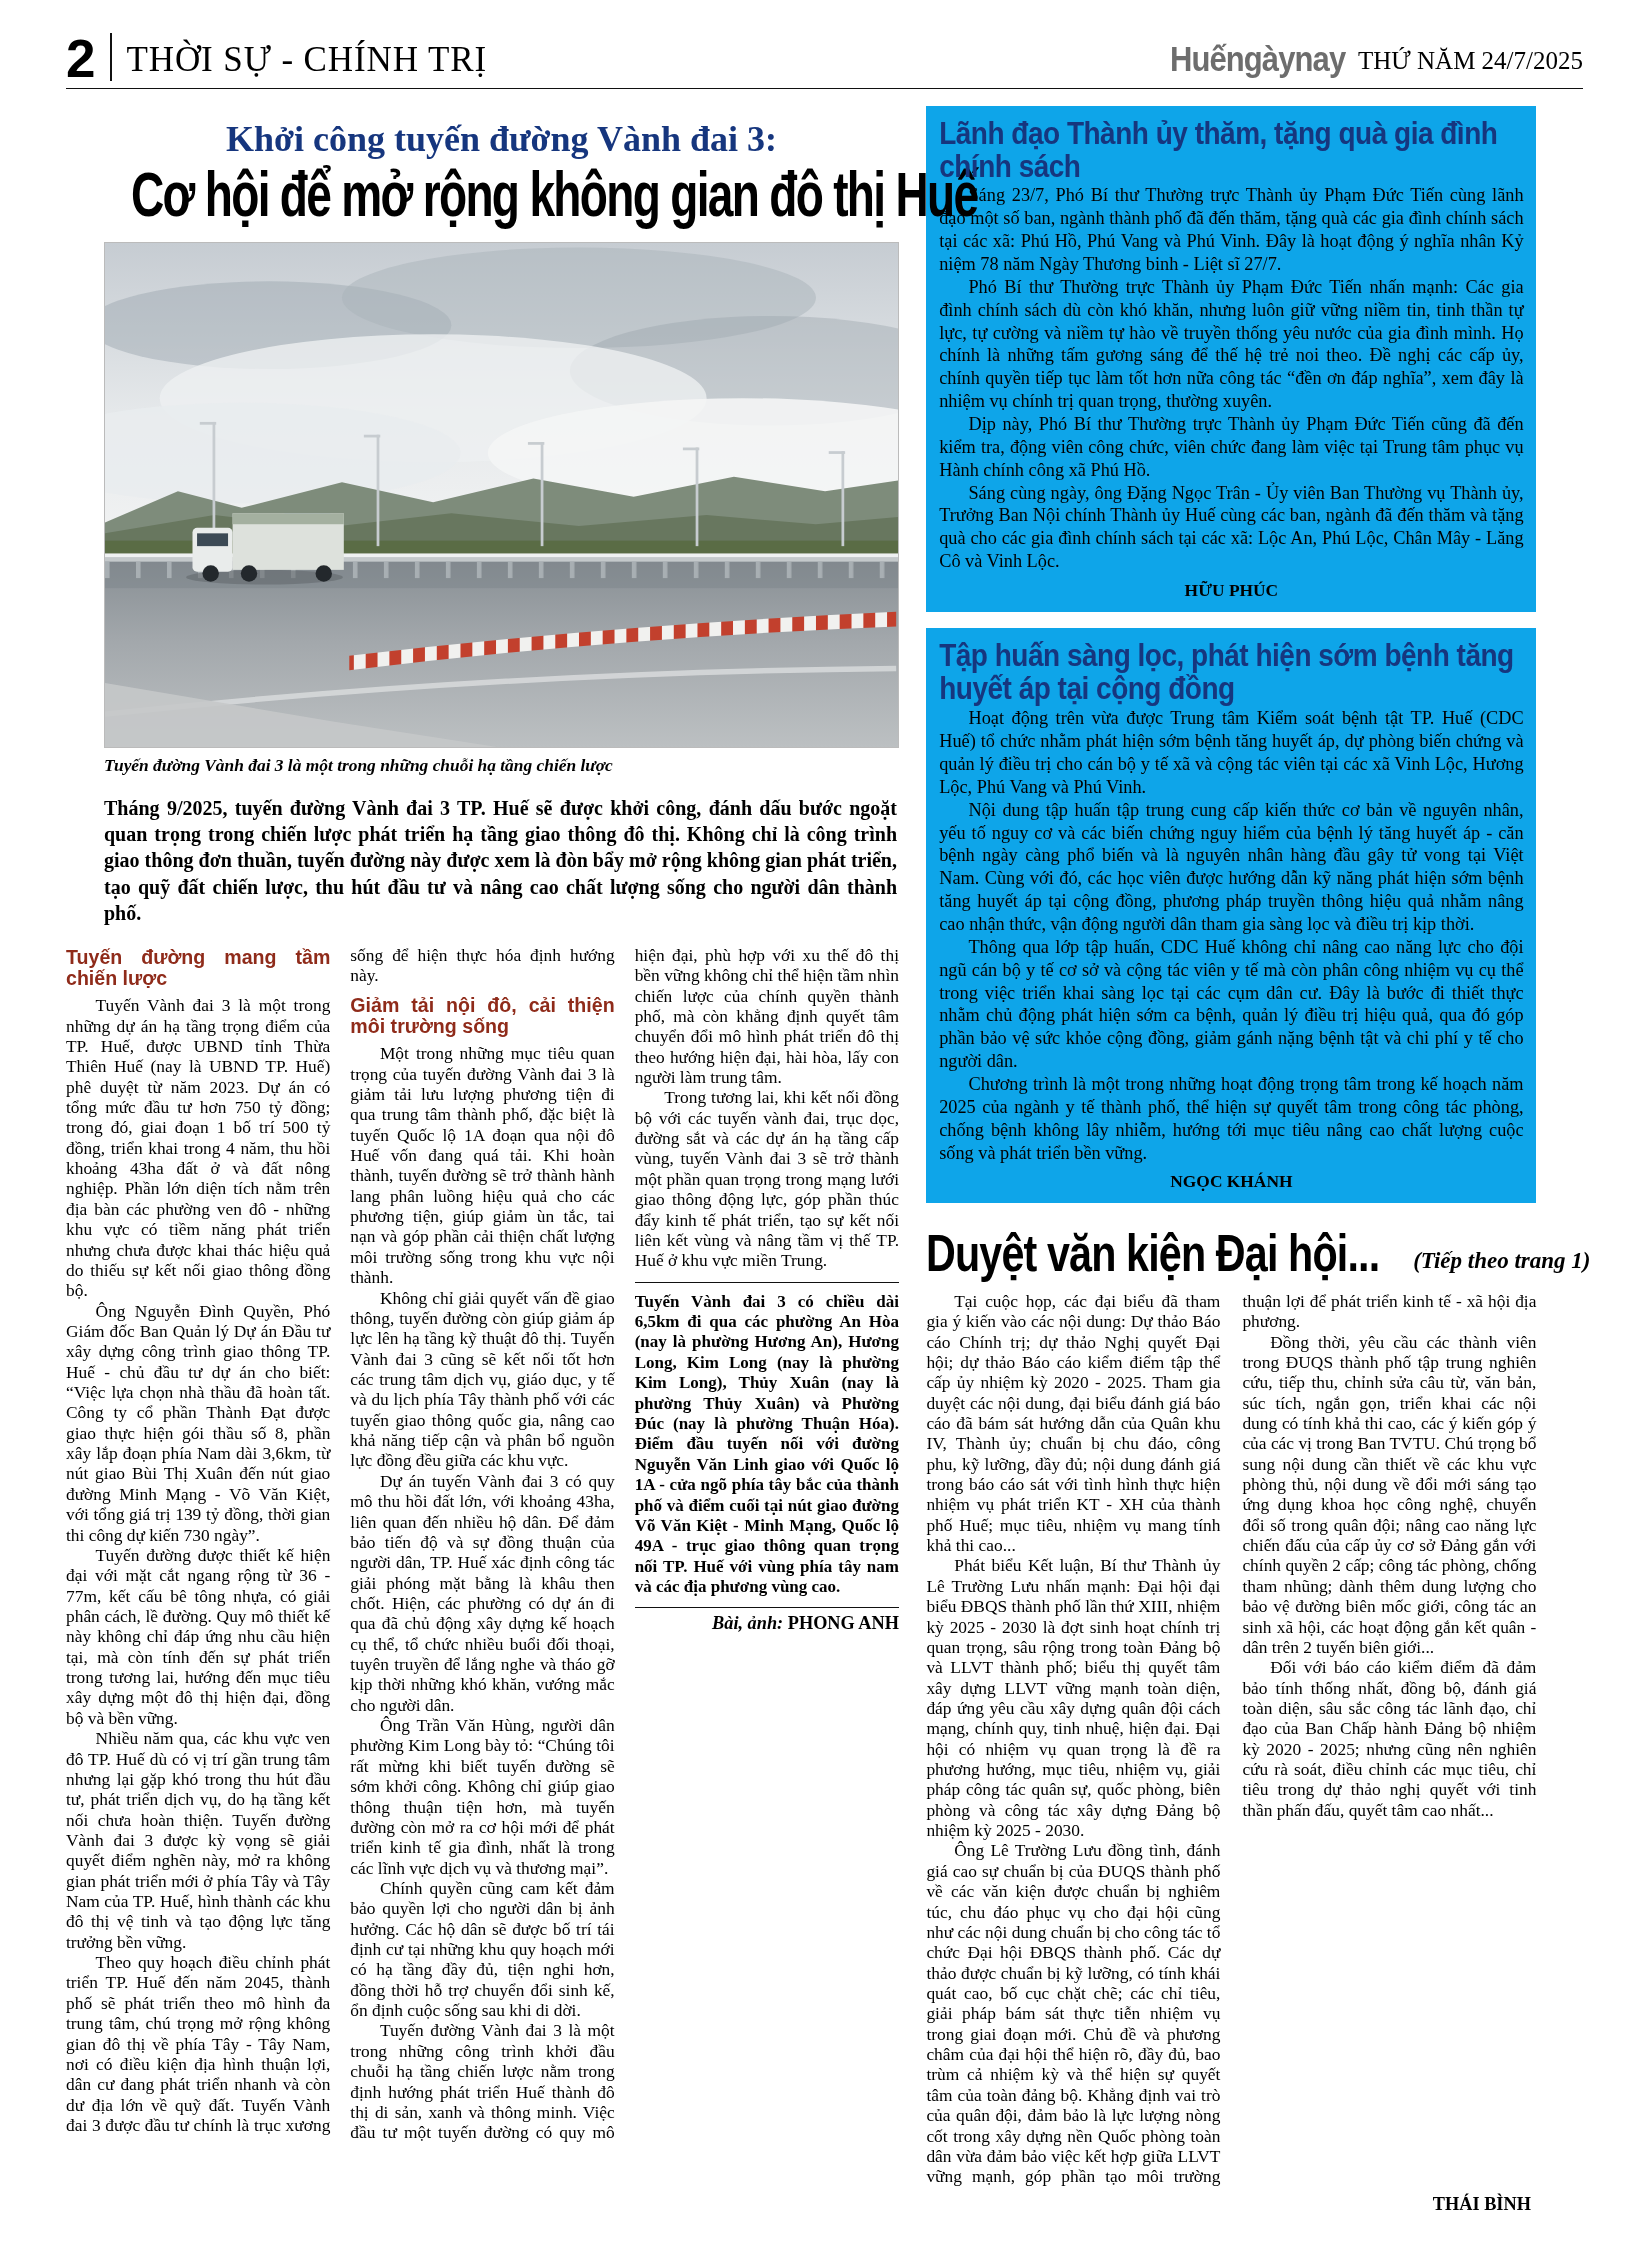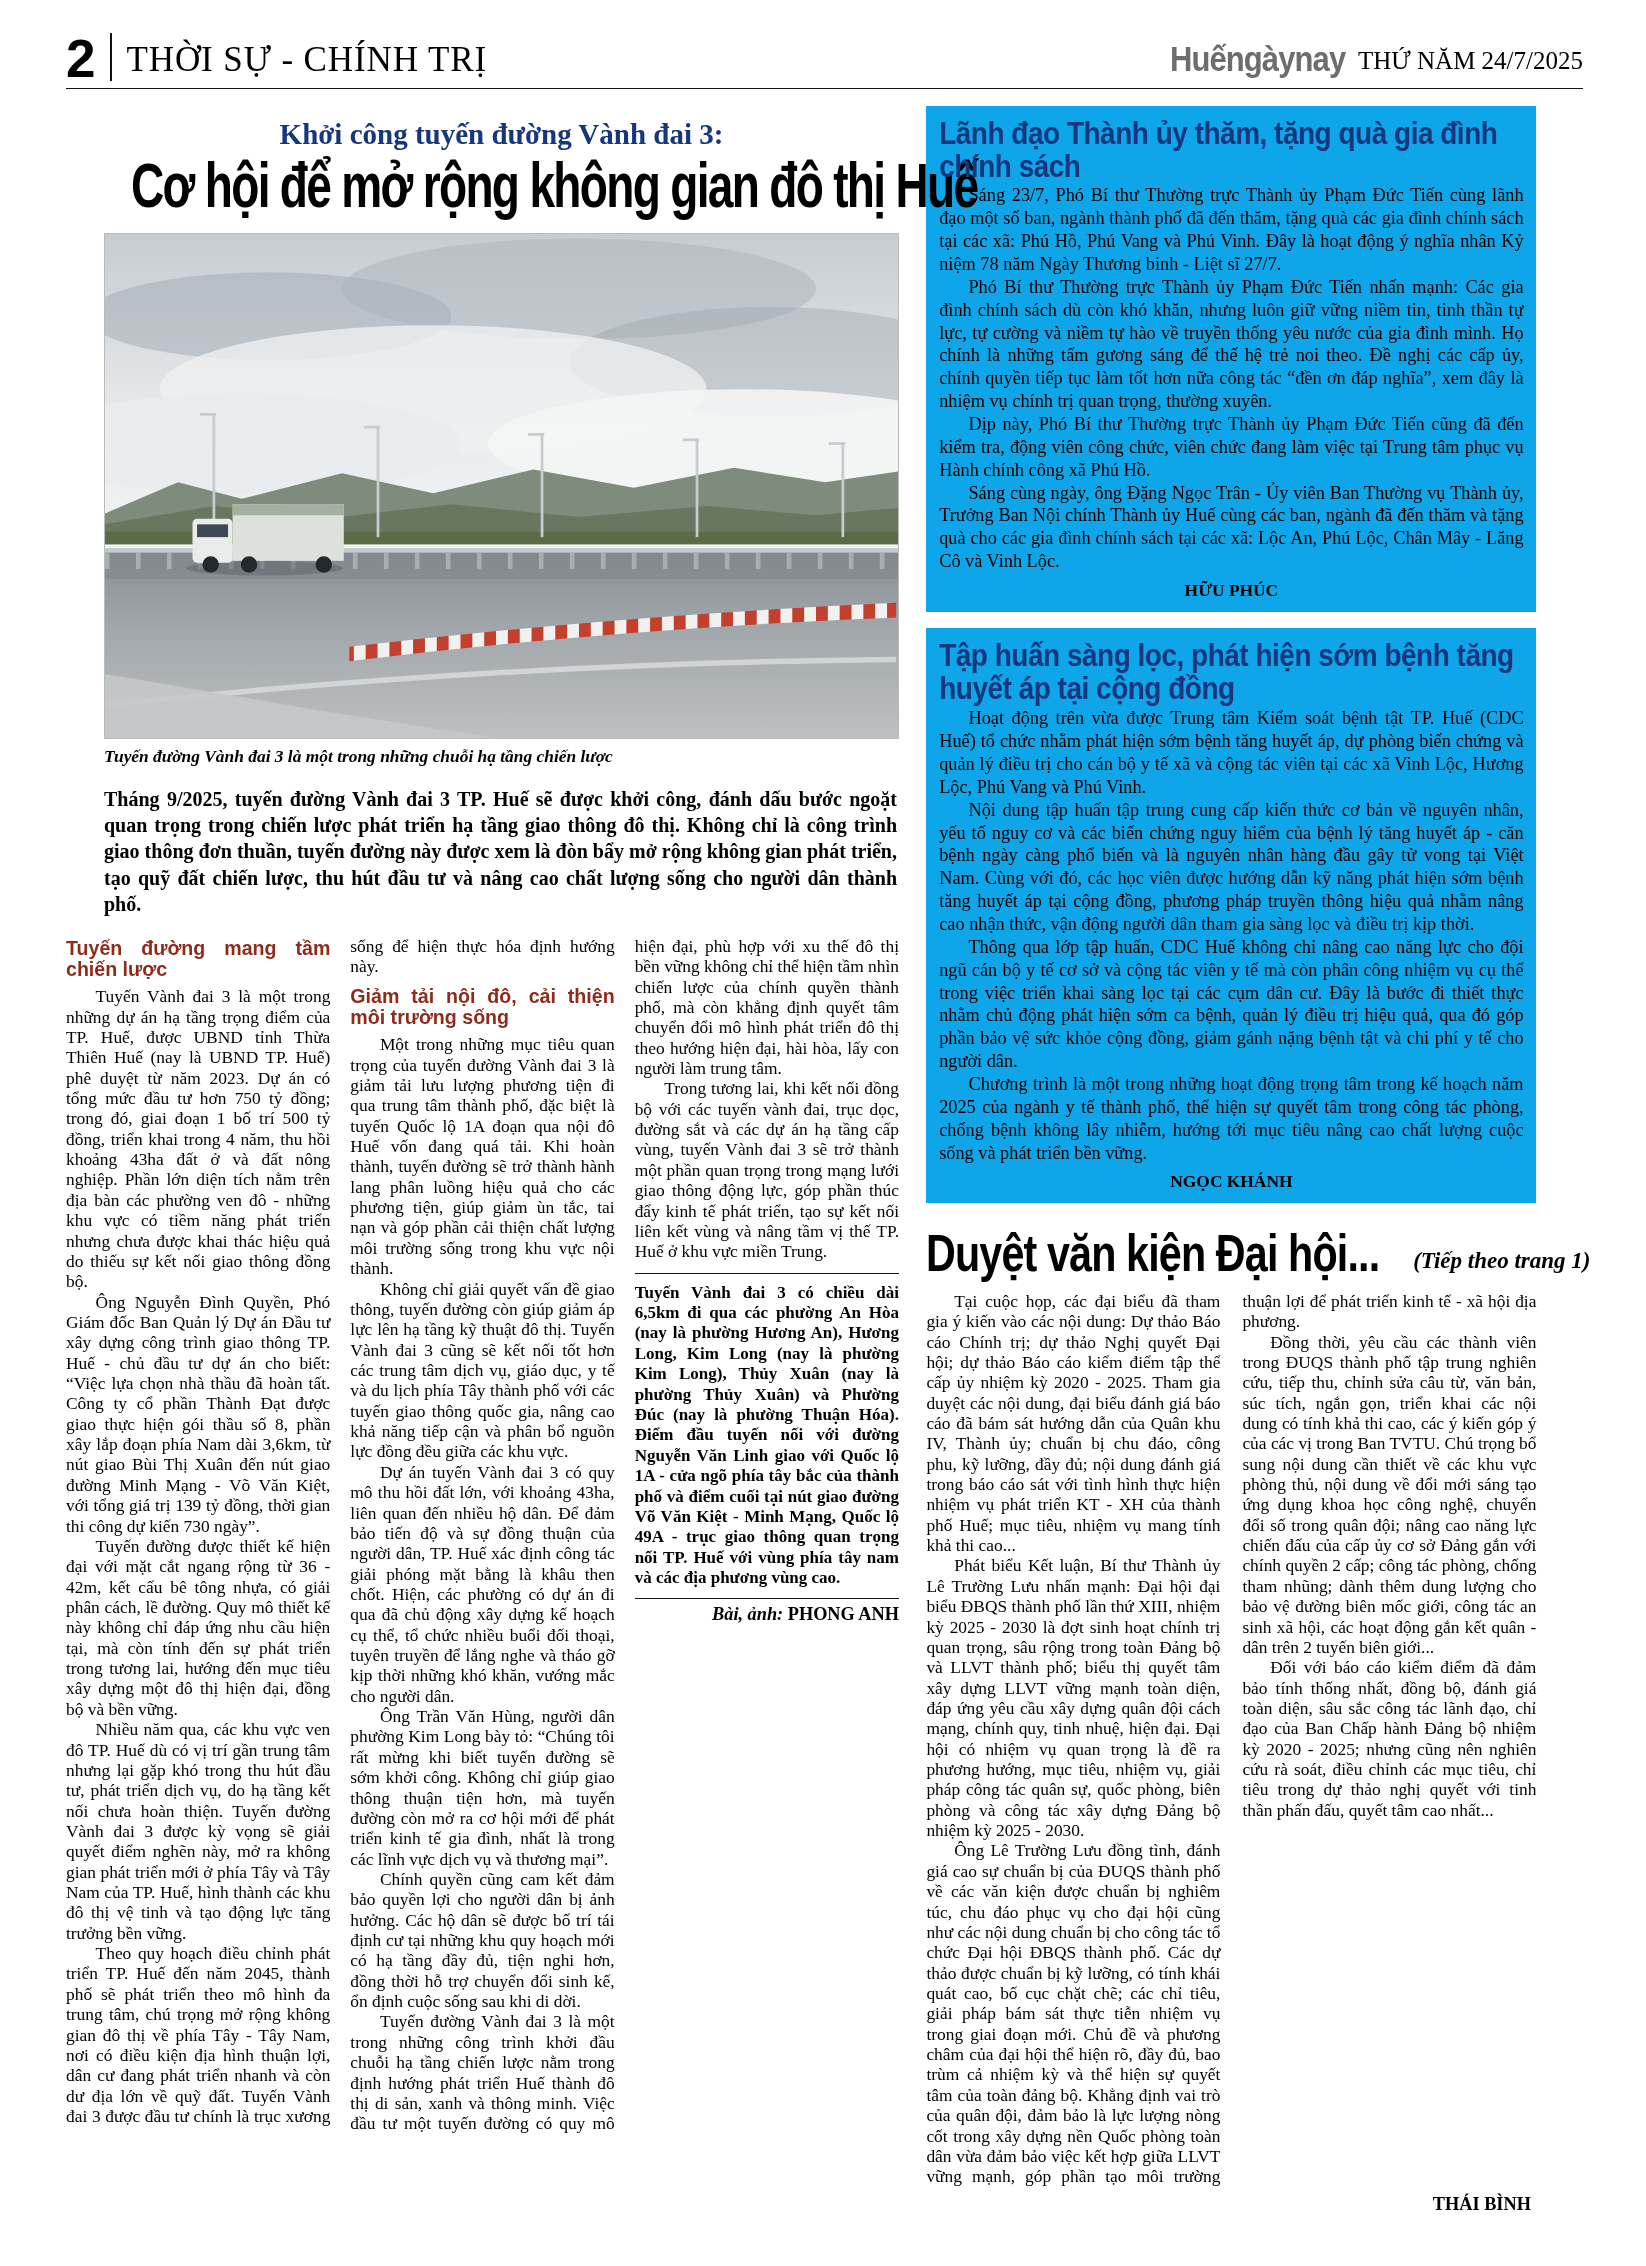--- a/index.html
+++ b/index.html
@@ -11,21 +11,21 @@
   .pagenum{font-family:"Liberation Sans",sans-serif;font-weight:bold;font-size:53px;line-height:.85;}
   .vrule{display:inline-block;width:1.8px;height:48px;background:#111;margin:0 1.8px;}
   .section{font-size:35px;letter-spacing:0.9px;line-height:1;padding-bottom:3.7px;}
   .h-right{display:flex;align-items:baseline;gap:12.8px;padding-bottom:3.7px;}
   .masthead{font-family:"Liberation Sans",sans-serif;font-weight:bold;font-size:31px;color:#6d6d6d;letter-spacing:-0.9px;transform:scaleY(1.15);display:inline-block;}
   .date{font-size:25px;}
   
   .content{display:grid;grid-template-columns:833px 610px;column-gap:27.4px;margin-top:16.4px;}
   
   .article-top{padding-left:38px;}
-  .kicker{font-size:29px;font-weight:bold;color:#16367e;text-align:center;margin:12.8px 0 5.5px;}
+  .kicker{font-size:36px;font-weight:bold;color:#16367e;text-align:center;margin:12.8px 0 5.5px;}
   .headline{margin:0 0 12.8px;text-align:left;}
   .headline span{display:inline-block;font-family:"Liberation Sans",sans-serif;font-weight:bold;font-size:49px;
                  letter-spacing:-1.8px;transform:scale(.94,1.28);transform-origin:center;white-space:nowrap;}
   figure{margin:20px 0 0;}
   .photo{width:793px;height:504px;display:block;border:0.9px solid #bbb;}
   figcaption{font-size:17.4px;font-weight:bold;font-style:italic;margin:7.3px 0 18.3px;}
   .lead{font-size:20px;font-weight:bold;text-align:justify;line-height:1.32;margin:5.5px 0 18.3px;width:793px;}
   .article-body{column-count:3;column-gap:20px;height:1211px;column-fill:auto;text-align:justify;
                 font-size:17.4px;line-height:1.17;margin-left:0;}
   .article-body p{margin:0;text-indent:1.7em;}
@@ -146,21 +146,21 @@
         </figure>
 
         <p class="lead">Tháng 9/2025, tuyến đường Vành đai 3 TP. Huế sẽ được khởi công, đánh dấu bước ngoặt quan trọng trong chiến lược phát triển hạ tầng giao thông đô thị. Không chỉ là công trình giao thông đơn thuần, tuyến đường này được xem là đòn bẩy mở rộng không gian phát triển, tạo quỹ đất chiến lược, thu hút đầu tư và nâng cao chất lượng sống cho người dân thành phố.</p>
       </div>
 
       <div class="article-body">
         <h3 class="subhead">Tuyến đường mang tầm chiến lược</h3>
         <div class="paras">
             <p>Tuyến Vành đai 3 là một trong những dự án hạ tầng trọng điểm của TP. Huế, được UBND tỉnh Thừa Thiên Huế (nay là UBND TP. Huế) phê duyệt từ năm 2023. Dự án có tổng mức đầu tư hơn 750 tỷ đồng; trong đó, giai đoạn 1 bố trí 500 tỷ đồng, triển khai trong 4 năm, thu hồi khoảng 43ha đất ở và đất nông nghiệp. Phần lớn diện tích nằm trên địa bàn các phường ven đô - những khu vực có tiềm năng phát triển nhưng chưa được khai thác hiệu quả do thiếu sự kết nối giao thông đồng bộ.</p>
             <p>Ông Nguyễn Đình Quyền, Phó Giám đốc Ban Quản lý Dự án Đầu tư xây dựng công trình giao thông TP. Huế - chủ đầu tư dự án cho biết: “Việc lựa chọn nhà thầu đã hoàn tất. Công ty cổ phần Thành Đạt được giao thực hiện gói thầu số 8, phần xây lắp đoạn phía Nam dài 3,6km, từ nút giao Bùi Thị Xuân đến nút giao đường Minh Mạng - Võ Văn Kiệt, với tổng giá trị 139 tỷ đồng, thời gian thi công dự kiến 730 ngày”.</p>
-            <p>Tuyến đường được thiết kế hiện đại với mặt cắt ngang rộng từ 36 - 42m, kết cấu bê tông nhựa, có giải phân cách, lề đường. Quy mô thiết kế này không chỉ đáp ứng nhu cầu hiện tại, mà còn tính đến sự phát triển trong tương lai, hướng đến mục tiêu xây dựng một đô thị hiện đại, đồng bộ và bền vững.</p>
+            <p>Tuyến đường được thiết kế hiện đại với mặt cắt ngang rộng từ 36 - 77m, kết cấu bê tông nhựa, có giải phân cách, lề đường. Quy mô thiết kế này không chỉ đáp ứng nhu cầu hiện tại, mà còn tính đến sự phát triển trong tương lai, hướng đến mục tiêu xây dựng một đô thị hiện đại, đồng bộ và bền vững.</p>
             <p>Nhiều năm qua, các khu vực ven đô TP. Huế dù có vị trí gần trung tâm nhưng lại gặp khó trong thu hút đầu tư, phát triển dịch vụ, do hạ tầng kết nối chưa hoàn thiện. Tuyến đường Vành đai 3 được kỳ vọng sẽ giải quyết điểm nghẽn này, mở ra không gian phát triển mới ở phía Tây và Tây Nam của TP. Huế, hình thành các khu đô thị vệ tinh và tạo động lực tăng trưởng bền vững.</p>
             <p>Theo quy hoạch điều chỉnh phát triển TP. Huế đến năm 2045, thành phố sẽ phát triển theo mô hình đa trung tâm, chú trọng mở rộng không gian đô thị về phía Tây - Tây Nam, nơi có điều kiện địa hình thuận lợi, dân cư đang phát triển nhanh và còn dư địa lớn về quỹ đất. Tuyến Vành đai 3 được đầu tư chính là trục xương sống để hiện thực hóa định hướng này.</p>
           </div>
         <h3 class="subhead second">Giảm tải nội đô, cải thiện môi trường sống</h3>
         <div class="paras">
             <p>Một trong những mục tiêu quan trọng của tuyến đường Vành đai 3 là giảm tải lưu lượng phương tiện đi qua trung tâm thành phố, đặc biệt là tuyến Quốc lộ 1A đoạn qua nội đô Huế vốn đang quá tải. Khi hoàn thành, tuyến đường sẽ trở thành hành lang phân luồng hiệu quả cho các phương tiện, giúp giảm ùn tắc, tai nạn và góp phần cải thiện chất lượng môi trường sống trong khu vực nội thành.</p>
             <p>Không chỉ giải quyết vấn đề giao thông, tuyến đường còn giúp giảm áp lực lên hạ tầng kỹ thuật đô thị. Tuyến Vành đai 3 cũng sẽ kết nối tốt hơn các trung tâm dịch vụ, giáo dục, y tế và du lịch phía Tây thành phố với các tuyến giao thông quốc gia, nâng cao khả năng tiếp cận và phân bổ nguồn lực đồng đều giữa các khu vực.</p>
             <p>Dự án tuyến Vành đai 3 có quy mô thu hồi đất lớn, với khoảng 43ha, liên quan đến nhiều hộ dân. Để đảm bảo tiến độ và sự đồng thuận của người dân, TP. Huế xác định công tác giải phóng mặt bằng là khâu then chốt. Hiện, các phường có dự án đi qua đã chủ động xây dựng kế hoạch cụ thể, tổ chức nhiều buổi đối thoại, tuyên truyền để lắng nghe và tháo gỡ kịp thời những khó khăn, vướng mắc cho người dân.</p>
             <p>Ông Trần Văn Hùng, người dân phường Kim Long bày tỏ: “Chúng tôi rất mừng khi biết tuyến đường sẽ sớm khởi công. Không chỉ giúp giao thông thuận tiện hơn, mà tuyến đường còn mở ra cơ hội mới để phát triển kinh tế gia đình, nhất là trong các lĩnh vực dịch vụ và thương mại”.</p>
             <p>Chính quyền cũng cam kết đảm bảo quyền lợi cho người dân bị ảnh hưởng. Các hộ dân sẽ được bố trí tái định cư tại những khu quy hoạch mới có hạ tầng đầy đủ, tiện nghi hơn, đồng thời hỗ trợ chuyển đổi sinh kế, ổn định cuộc sống sau khi di dời.</p>

